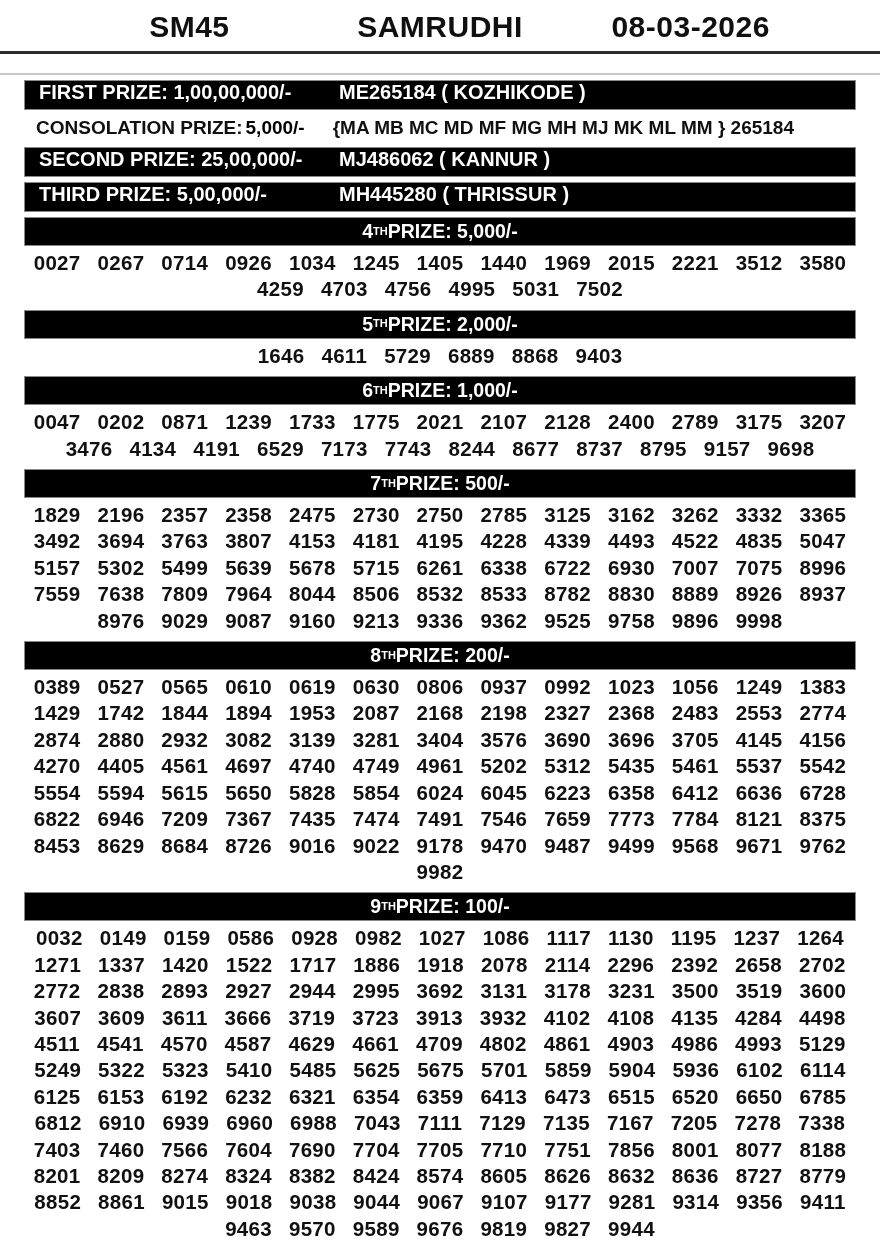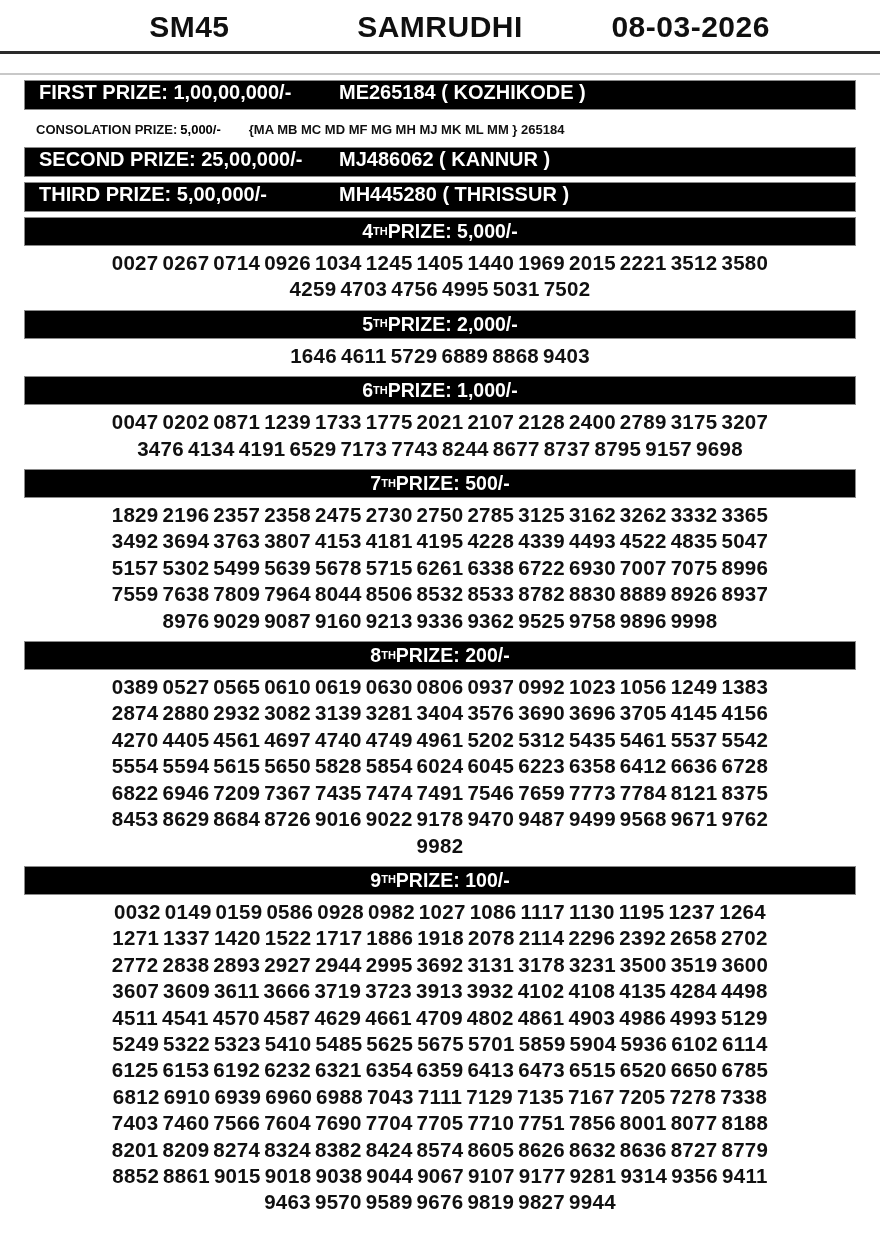--- a/index.html
+++ b/index.html
@@ -23,41 +23,41 @@
     margin:5px 24px 0 24px;height:30px;
     display:flex;
     padding:0 14px;border:1px solid #8a8a8a;
     box-sizing:border-box;white-space:nowrap;
   }
   .bar .label{width:300px;font-size:20px;flex:0 0 auto;}
   .bar .winner{font-size:20px;}
 
   
   .consol{
-    display:flex;align-items:center;height:25px;
+    display:flex;height:25px;
     margin:7px 24px 1px 24px;padding:0 12px;
-    font-size:13px;white-space:nowrap;
+    font-size:19px;white-space:nowrap;
   }
   .consol .amount{color:#000000;margin-left:3px;}
   .consol .series{margin-left:28px;}
 
   
   .section-bar{
     background:#000;color:#fff;
     margin:5px 24px 3px 24px;height:29px;
     display:flex;align-items:center;justify-content:center;
     font-size:19.5px;border:1px solid #8a8a8a;
     box-sizing:border-box;white-space:nowrap;
   }
   .section-bar sup{font-size:11px;line-height:0;position:relative;top:-1px;}
 
   
   .numrows{padding:1px 0 2px 0;}
   .numrow{
-    display:flex;justify-content:center;gap:4px;
+    display:flex;justify-content:center;gap:17px;
     line-height:26.4px;font-size:20.5px;letter-spacing:.3px;
     white-space:nowrap;
   }
   .num{display:inline-block;}
 </style>
 </head>
 <body>
 
 <div class="page">
 
@@ -279,20 +279,35 @@
           <span class="num">0630</span>
           <span class="num">0806</span>
           <span class="num">0937</span>
           <span class="num">0992</span>
           <span class="num">1023</span>
           <span class="num">1056</span>
           <span class="num">1249</span>
           <span class="num">1383</span>
         </div>
         <div class="numrow">
+          <span class="num">1429</span>
+          <span class="num">1742</span>
+          <span class="num">1844</span>
+          <span class="num">1894</span>
+          <span class="num">1953</span>
+          <span class="num">2087</span>
+          <span class="num">2168</span>
+          <span class="num">2198</span>
+          <span class="num">2327</span>
+          <span class="num">2368</span>
+          <span class="num">2483</span>
+          <span class="num">2553</span>
+          <span class="num">2774</span>
+        </div>
+        <div class="numrow">
           <span class="num">2874</span>
           <span class="num">2880</span>
           <span class="num">2932</span>
           <span class="num">3082</span>
           <span class="num">3139</span>
           <span class="num">3281</span>
           <span class="num">3404</span>
           <span class="num">3576</span>
           <span class="num">3690</span>
           <span class="num">3696</span>

